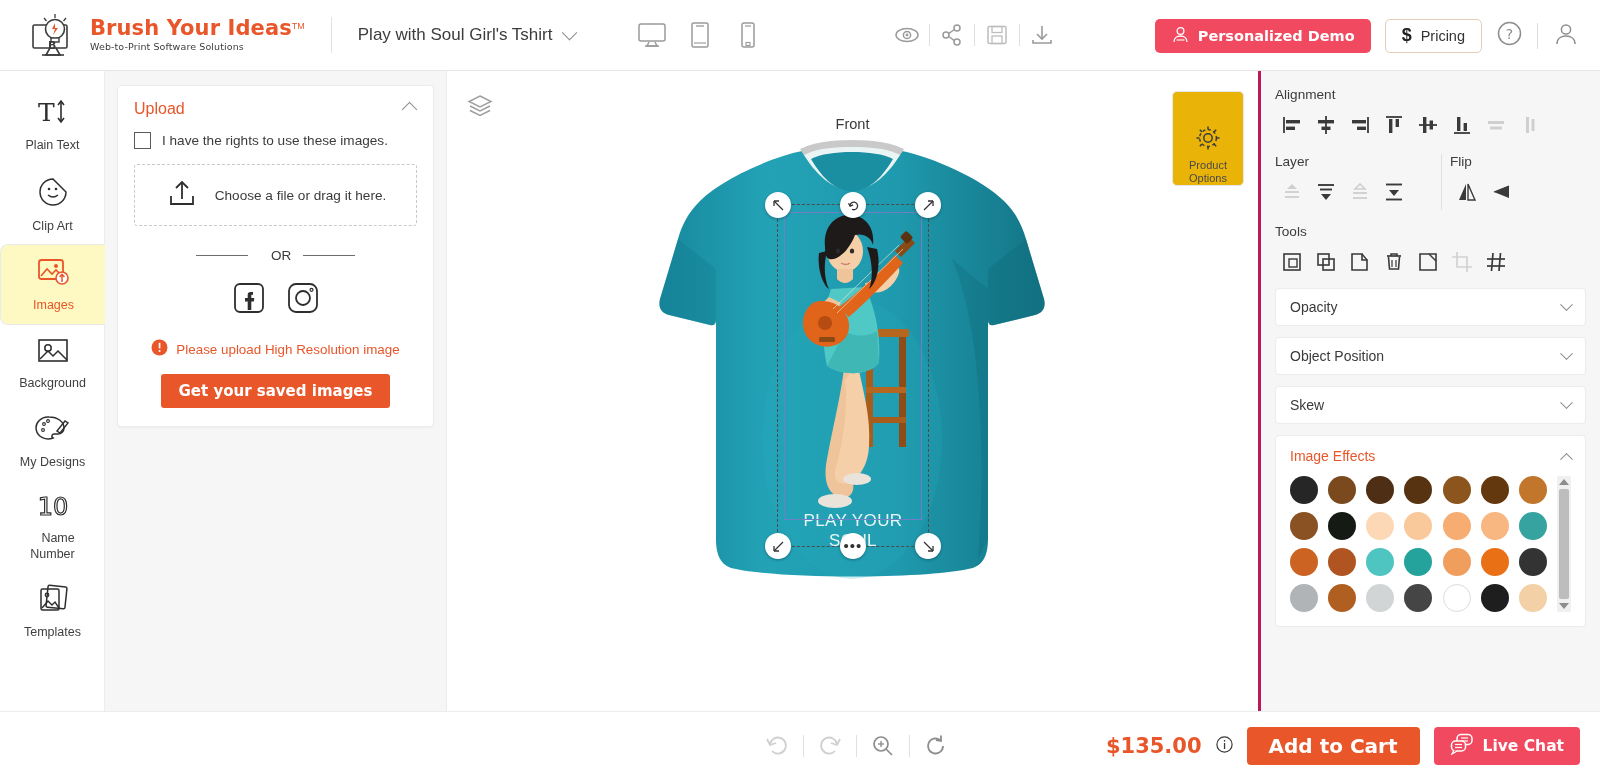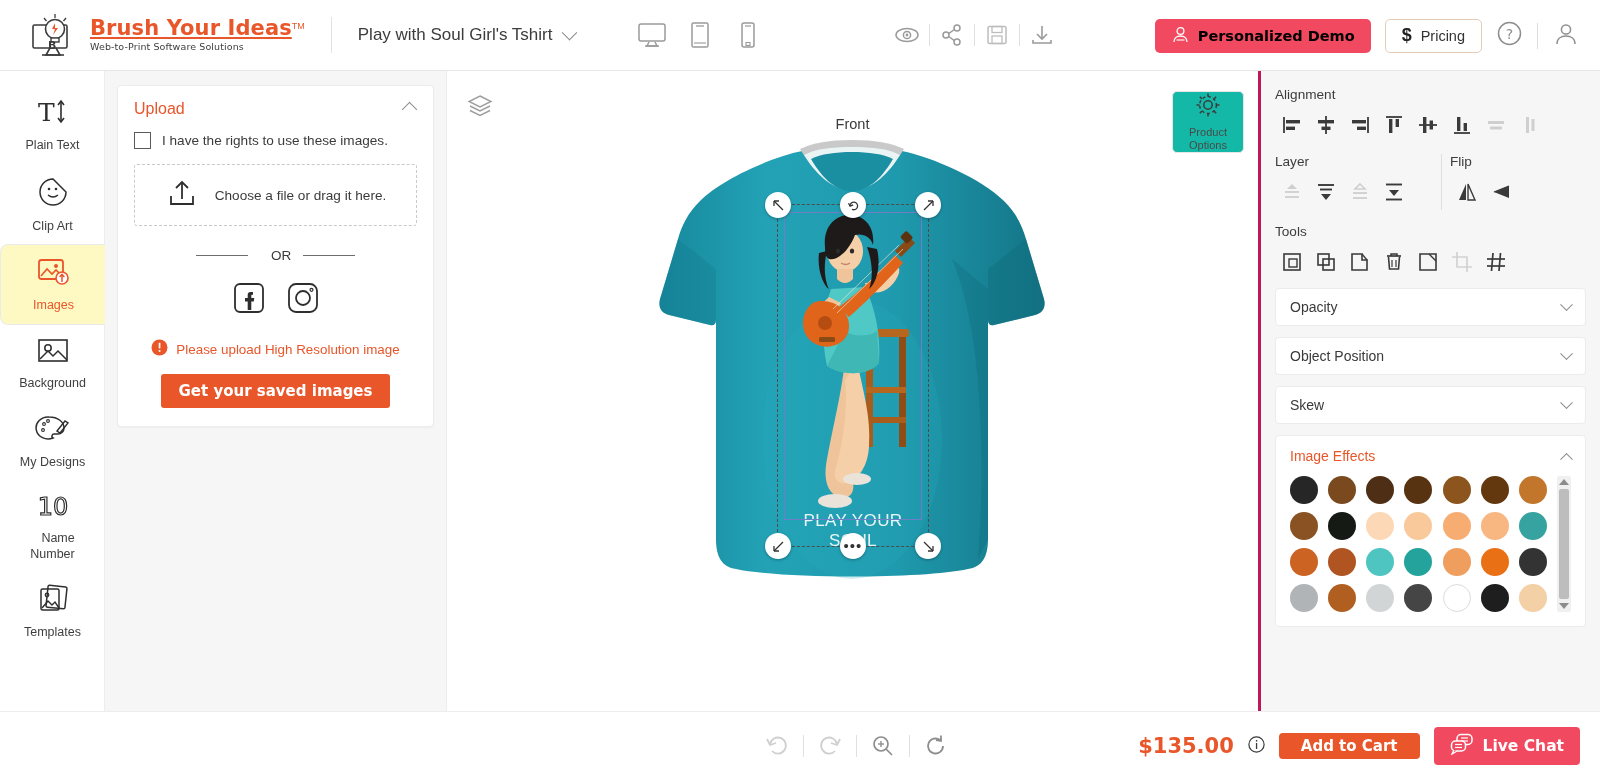--- a/index.html
+++ b/index.html
@@ -16,21 +16,21 @@
     position: absolute; left: 0; top: 0; width: 1600px; height: 71px;
     background: #ffffff; border-bottom: 1px solid #e6e6e6;
     display: flex; align-items: center;
   }
   .logo-wrap { display: flex; align-items: center; padding-left: 28px; }
   .logo-mark { width: 54px; height: 46px; }
   .logo-text { margin-left: 8px; line-height: 1; }
   .logo-title {
     font-family: "DejaVu Sans", sans-serif;
     font-size: 21px; font-weight: bold; color: #e8562a; letter-spacing: .1px;
-    position: relative; display: inline-block; text-decoration: underline;
+    position: relative; display: inline-block;
   }
   .logo-tm { font-size: 9px; vertical-align: super; color: #e8562a; }
   .logo-sub {
     font-size: 9.5px; color: #3d3d3d; margin-top: 3px; letter-spacing: .1px;
     font-family: "DejaVu Sans", sans-serif;
   }
   .hdr-divider { width: 1px; height: 36px; background: #e2e2e2; margin: 0 26px; }
   .doc-title {
     font-size: 17px; color: #3c3c3c; display: flex; align-items: center; gap: 12px;
     cursor: pointer;
@@ -41,21 +41,21 @@
 
   .device-group { display: flex; align-items: center; gap: 14px; margin-left: 60px; }
   .dev-btn { cursor: pointer; width: 34px; height: 34px; display: flex; align-items: center; justify-content: center; }
 
   .action-group { display: flex; align-items: center; gap: 0px; margin-left: 120px; }
   .act-btn { cursor: pointer; width: 44px; height: 36px; display: flex; align-items: center; justify-content: center; }
   .act-sep { width: 1px; height: 22px; background: #dfdfdf; }
 
   .hdr-right { position: absolute; right: 20px; top: 0; height: 71px; display: flex; align-items: center; gap: 14px; }
   .btn-demo {
-    background: #f1495f; color: #000000; border: none; border-radius: 5px;
+    background: #f1495f; color: #ffffff; border: none; border-radius: 5px;
     height: 34px; padding: 0 16px; font-size: 14.5px; font-weight: bold;
     display: flex; align-items: center; gap: 8px; cursor: pointer;
     font-family: "DejaVu Sans", sans-serif;
   }
   .btn-pricing {
     background: #fff; color: #333; border: 1px solid #e7cdb8; border-radius: 5px;
     height: 34px; padding: 0 16px; font-size: 14.5px;
     display: flex; align-items: center; gap: 9px; cursor: pointer;
   }
   .dollar { font-size: 18px; font-weight: bold; color: #222; }
@@ -151,23 +151,23 @@
   .h-tl { left: -13px; top: -13px; }
   .h-tc { left: 50%; margin-left: -13px; top: -13px; }
   .h-tr { right: -13px; top: -13px; }
   .h-bl { left: -13px; bottom: -13px; }
   .h-bc { left: 50%; margin-left: -13px; bottom: -13px; }
   .h-br { right: -13px; bottom: -13px; }
   .dots { font-size: 15px; letter-spacing: 1px; color: #333; line-height: 0; }
 
   
   .prod-opt {
-    position: absolute; left: 1172px; top: 91px; width: 72px; height: 62px;
-    background: #14b8a6; border: 1px solid #e6e6e6; border-radius: 5px;
-    display: flex; flex-direction: column; align-items: center; justify-content: space-between;
+    position: absolute; left: 1172px; top: 91px; width: 72px; height: 95px;
+    background: #eab308; border: 1px solid #e6e6e6; border-radius: 5px;
+    display: flex; flex-direction: column; align-items: center; justify-content: flex-end;
     gap: 4px; cursor: pointer;
   }
   .prod-opt .po-t { font-size: 11px; color: #4a4a4a; text-align: center; line-height: 1.2; }
 
   
   .rpanel {
     position: absolute; left: 1258px; top: 71px; width: 342px; height: 640px;
     background: #f6f6f6; border-left: 3px solid #be185d;
     padding: 16px 14px 0 14px; overflow: hidden;
   }
@@ -212,21 +212,21 @@
     display: flex; align-items: center;
   }
   .foot-tools { position: absolute; left: 757px; display: flex; align-items: center; }
   .ftb { width: 40px; height: 36px; display: flex; align-items: center; justify-content: center; cursor: pointer; }
   .ft-sep { width: 1px; height: 22px; background: #e0e0e0; margin: 0 6px; }
   .foot-right { position: absolute; right: 20px; display: flex; align-items: center; gap: 14px; }
   .price { color: #e8562a; font-size: 21px; font-weight: bold; font-family: "DejaVu Sans", sans-serif; }
   .price-info { cursor: pointer; }
   .btn-cart {
     background: #e8562a; color: #fff; border: none; border-radius: 4px;
-    height: 26px; padding: 0 22px; font-size: 15px; font-weight: bold; cursor: pointer;
+    height: 38px; padding: 0 22px; font-size: 20px; font-weight: bold; cursor: pointer;
     font-family: "DejaVu Sans", sans-serif;
   }
   .btn-chat {
     background: #f1495f; color: #fff; border: none; border-radius: 4px;
     height: 38px; padding: 16px 16px; font-size: 15.5px; font-weight: bold; cursor: pointer;
     display: flex; align-items: center; gap: 9px; font-family: "DejaVu Sans", sans-serif;
   }
 </style>
 </head>
 <body>

